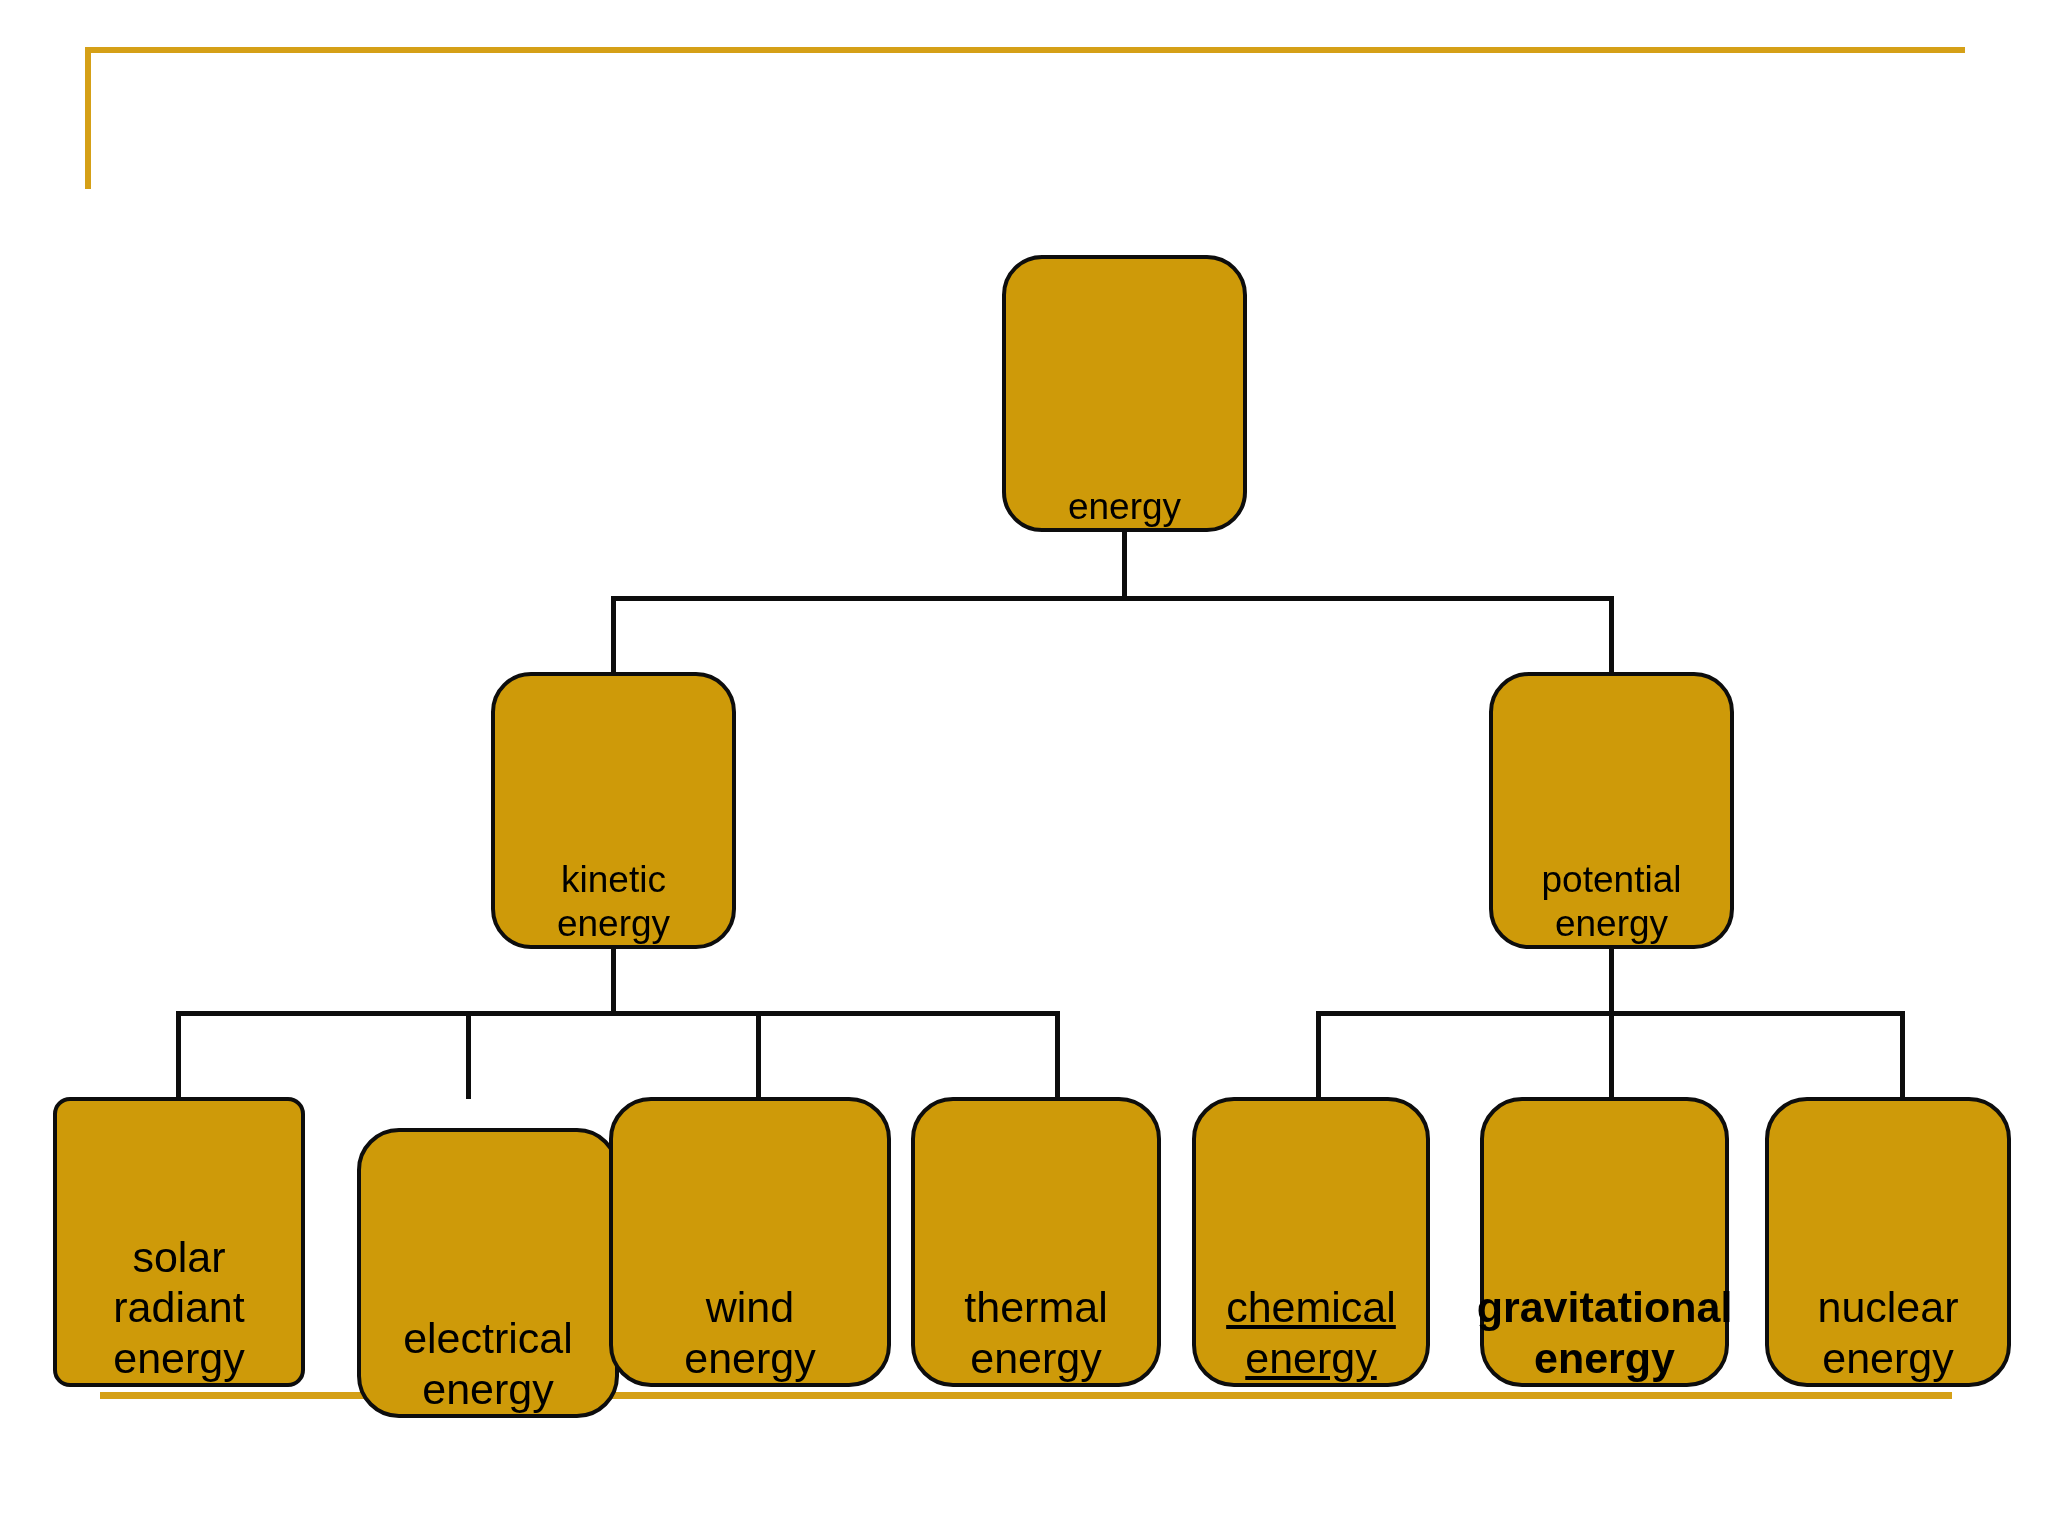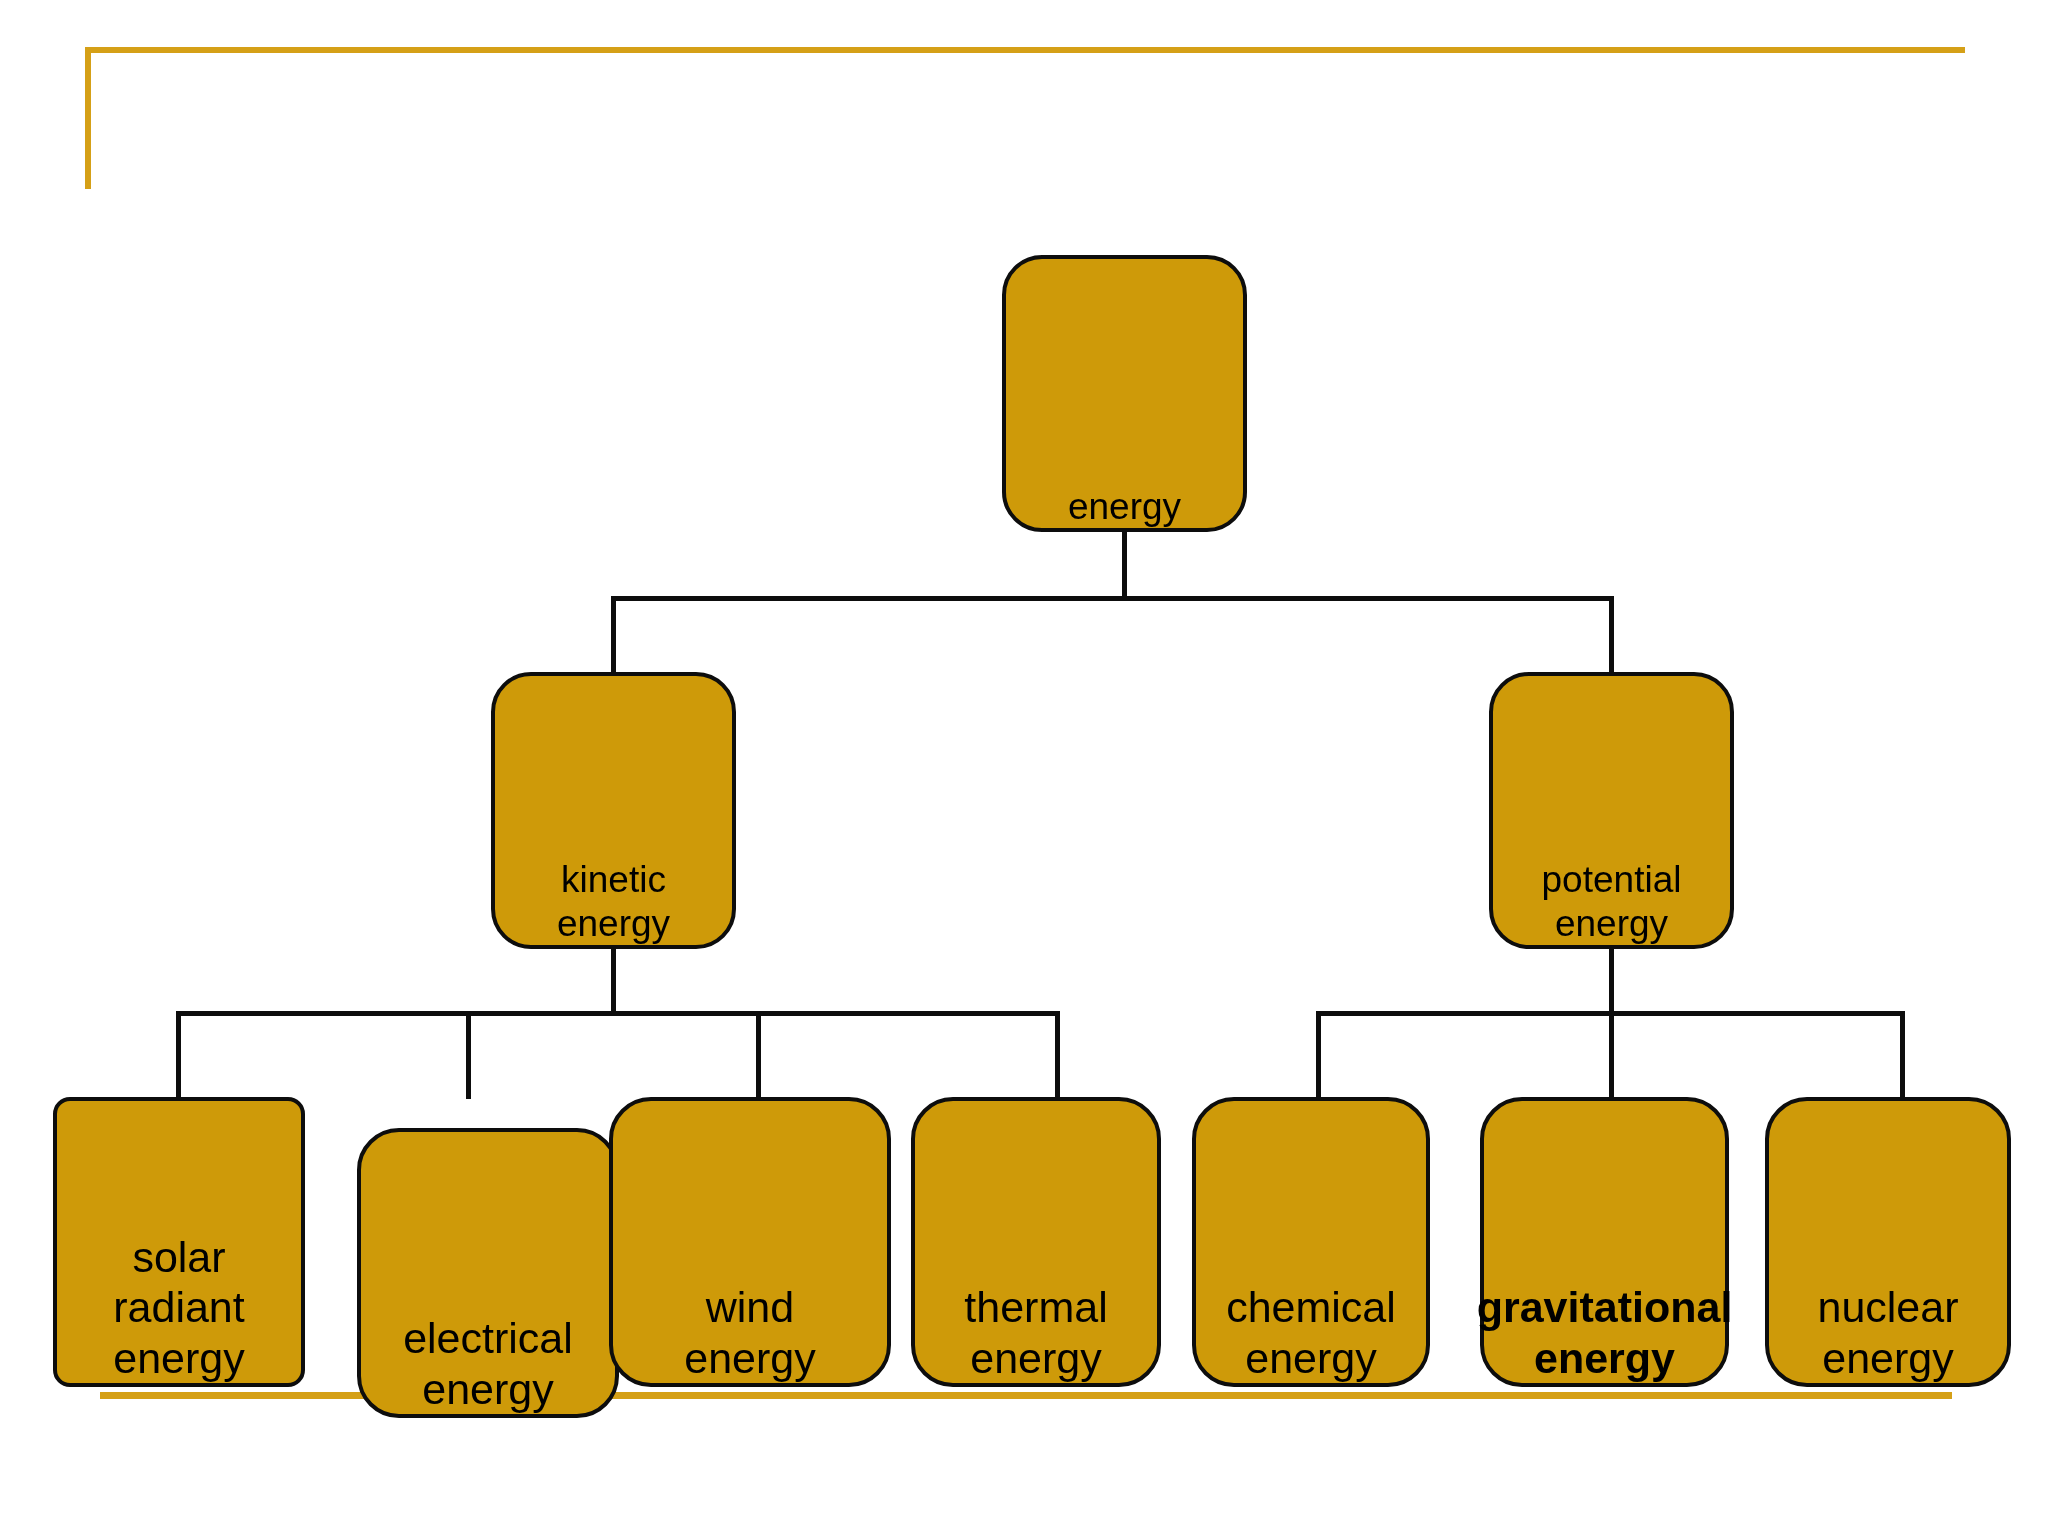--- a/index.html
+++ b/index.html
@@ -86,21 +86,21 @@
   
   .node.lvl2      { top: 672px; width: 245px; height: 277px; font-size: 37px; border-radius: 40px; }
   .node.kinetic   { left: 491px; }
   .node.potential { left: 1489px; }
   
   .node.leaf      { top: 1097px; height: 290px; font-size: 43px; border-radius: 42px; white-space: nowrap; }
   .node.leaf-1 { left: 53px;   width: 252px; border-radius: 17px; }
   .node.leaf-2 { left: 357px;  width: 262px; margin-top: 31px; }
   .node.leaf-3 { left: 609px;  width: 282px; }
   .node.leaf-4 { left: 911px;  width: 250px; }
-  .node.leaf-5 { left: 1192px; width: 238px; }
+  .node.leaf-5 { left: 1192px; width: 238px; text-decoration: underline; }
   .node.leaf-6 { left: 1480px; width: 249px; font-weight: bold; }
   .node.leaf-7 { left: 1765px; width: 246px; }
 
   
   .conn {
     position: absolute;
     background: #0D0D0D;
     z-index: 1;
   }
   .conn.v { width: 5px; }

